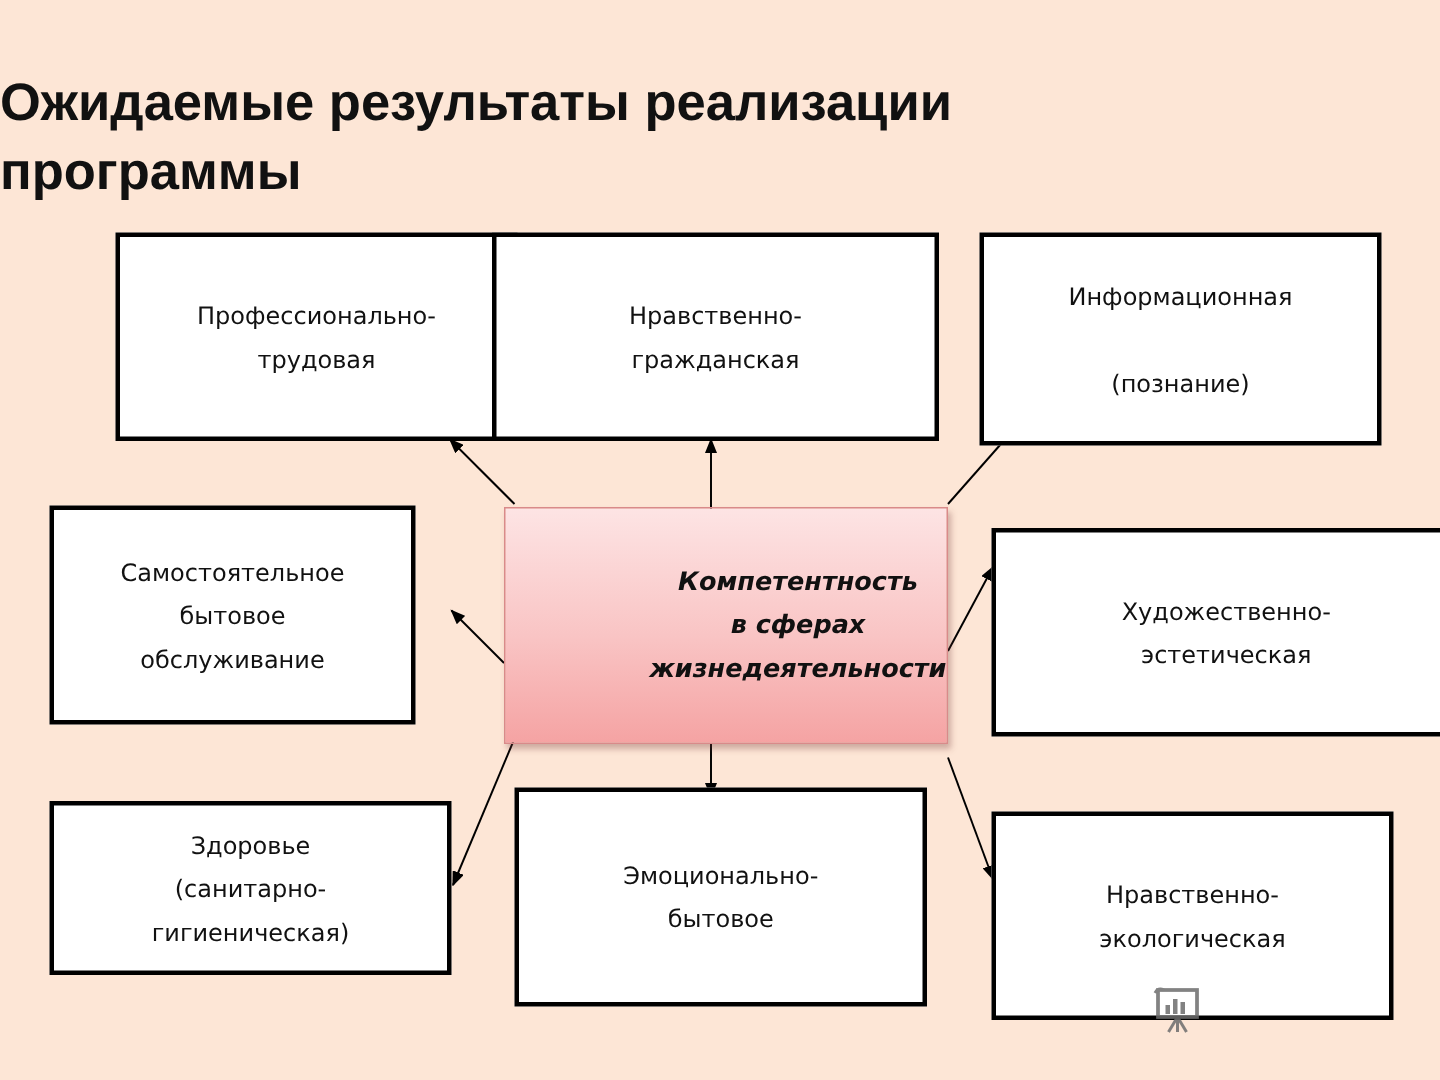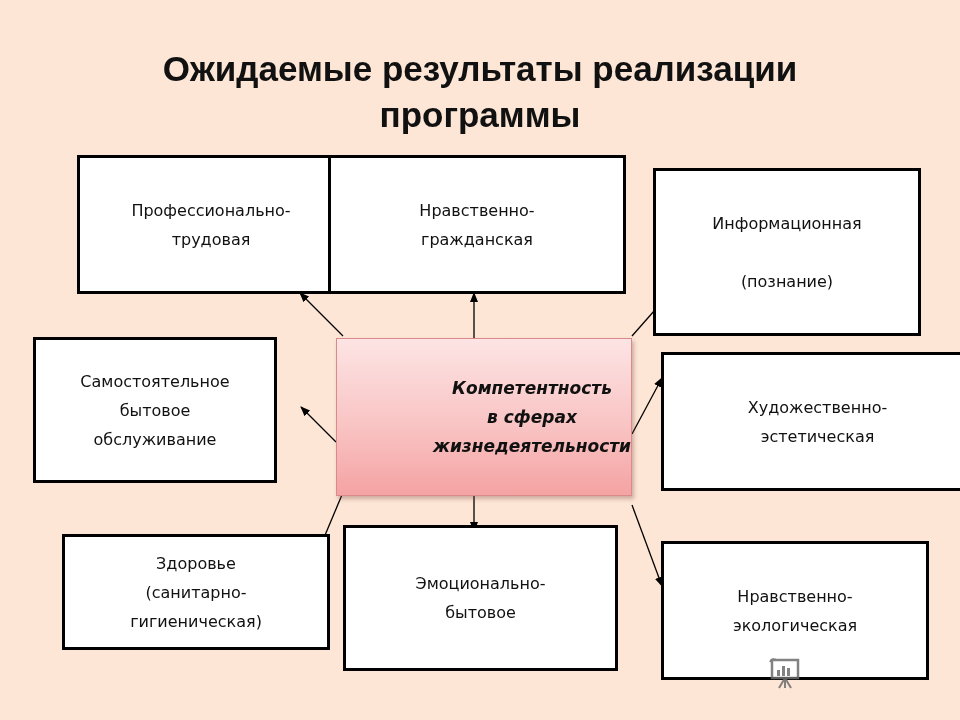--- a/index.html
+++ b/index.html
@@ -3,21 +3,21 @@
 <meta charset="utf-8">
 <style>
   html, body { margin: 0; padding: 0; }
   body {
     width: 960px; height: 720px; position: relative; overflow: hidden;
     background: #fde6d6;
     font-family: "DejaVu Sans", sans-serif;
   }
   .title {
     position: absolute; left: 0; top: 46px; width: 960px;
-    text-align: center;
+    text-align: left;
     font-family: "Liberation Sans", sans-serif;
     font-weight: bold; font-size: 35px; line-height: 46px; color: #111;
   }
   .box {
     position: absolute; box-sizing: border-box;
     background: #fff; border: 3px solid #000;
     display: flex; align-items: center; justify-content: center;
     text-align: center;
     font-family: "DejaVu Sans", sans-serif;
     font-size: 16px; line-height: 29px; color: #111;
@@ -80,21 +80,21 @@
 <div class="box" style="left:33px; top:155px; width:268px; height:139px;margin-left:44px;">
   <span class="txt">Профессионально-
 трудовая</span>
 </div>
 
 <div class="box" style="left:328px; top:155px; width:298px; height:139px;">
   <span class="txt">Нравственно-
 гражданская</span>
 </div>
 
-<div class="box" style="left:653px; top:168px; width:268px; height:168px;text-align:center;">
+<div class="box" style="left:653px; top:155px; width:268px; height:142px;text-align:center;">
   <span class="txt">Информационная
 
 (познание)</span>
 </div>
 
 <div class="box" style="left:33px; top:337px; width:244px; height:146px;">
   <span class="txt">Самостоятельное
 бытовое
 обслуживание</span>
 </div>
@@ -103,21 +103,21 @@
   <span class="txt">Компетентность
 в сферах
 жизнедеятельности</span>
 </div>
 
 <div class="box" style="left:661px; top:352px; width:313px; height:139px;">
   <span class="txt">Художественно-
 эстетическая</span>
 </div>
 
-<div class="box" style="left:33px; top:534px; width:268px; height:116px;margin-left:29px;">
+<div class="box" style="left:33px; top:534px; width:268px; height:116px;">
   <span class="txt">Здоровье
 (санитарно-
 гигиеническая)</span>
 </div>
 
 <div class="box" style="left:343px; top:525px; width:275px; height:146px;">
   <span class="txt">Эмоционально-
 бытовое</span>
 </div>
 

